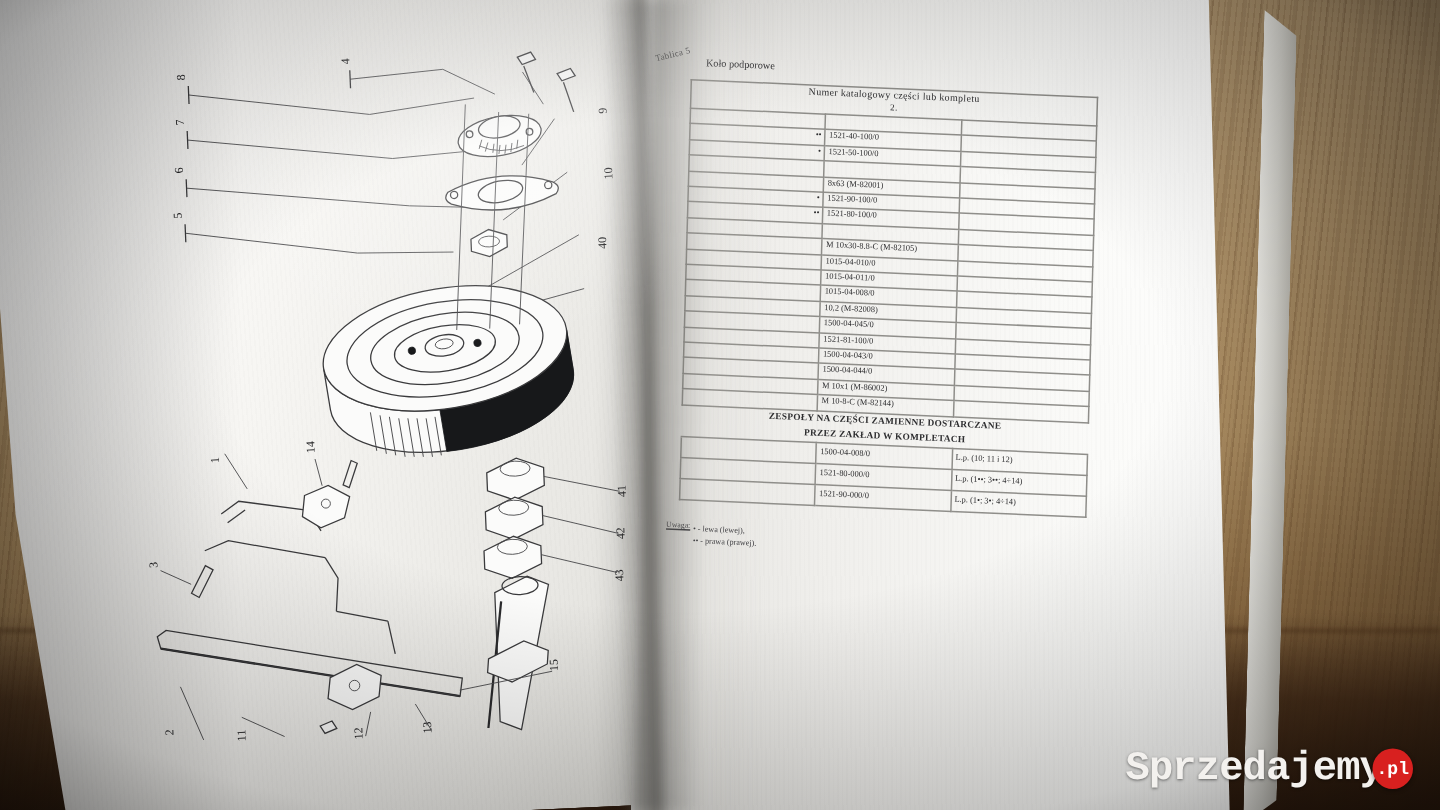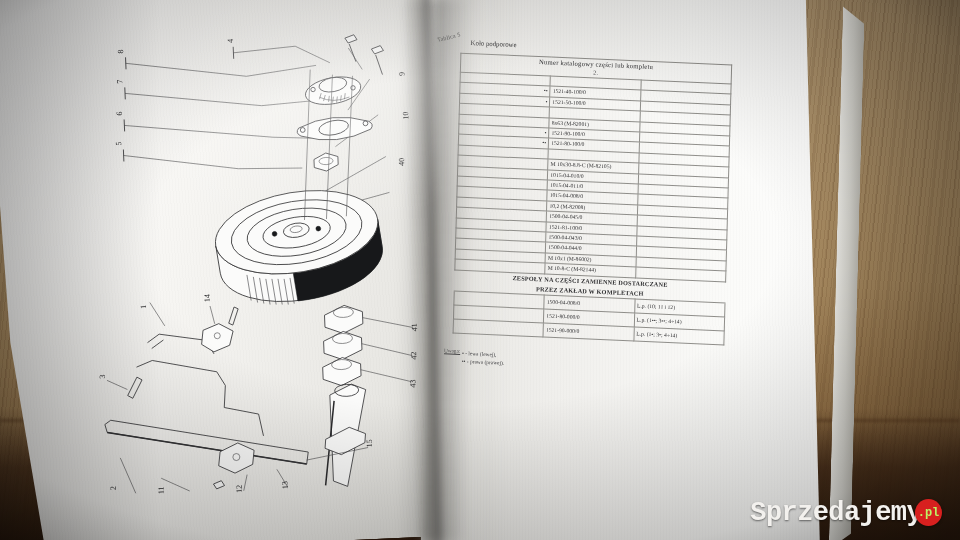--- a/index.html
+++ b/index.html
@@ -183,21 +183,21 @@
     position:absolute;right:18px;bottom:12px;
     display:flex;align-items:flex-start;
     font-family:Liberation Mono, monospace;
   }
   .wm-text{
     font-size:27px;font-weight:bold;color:#f3f1ee;letter-spacing:-.6px;
     text-shadow:0 1px 2px rgba(0,0,0,.5);
   }
   .wm-badge{
     margin-left:-7px;margin-top:1px;
-    background:#d8201f;color:#bef264;border-radius:50%;
+    background:#d8201f;color:#ffffff;border-radius:50%;
     width:27px;height:27px;display:flex;align-items:center;justify-content:center;
     font-size:12px;font-weight:bold;
     box-shadow:0 1px 3px rgba(0,0,0,.45);
   }
 </style>
 </head>
 <body>
 
 <div id="stage">
 

